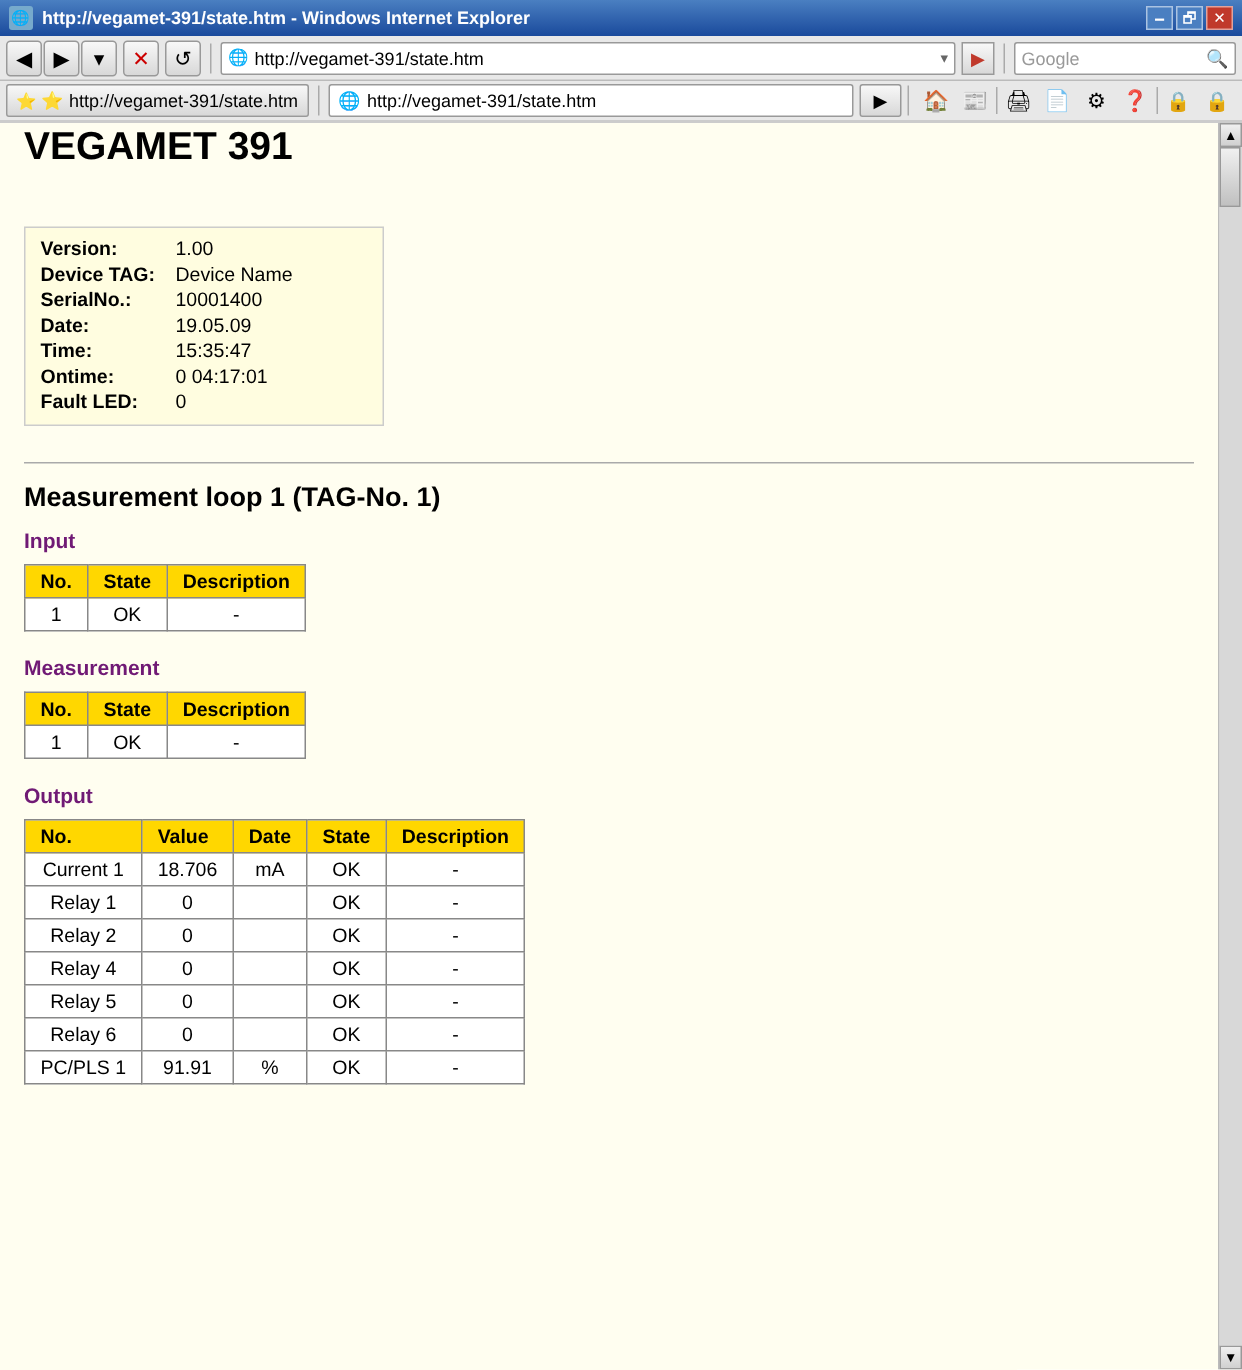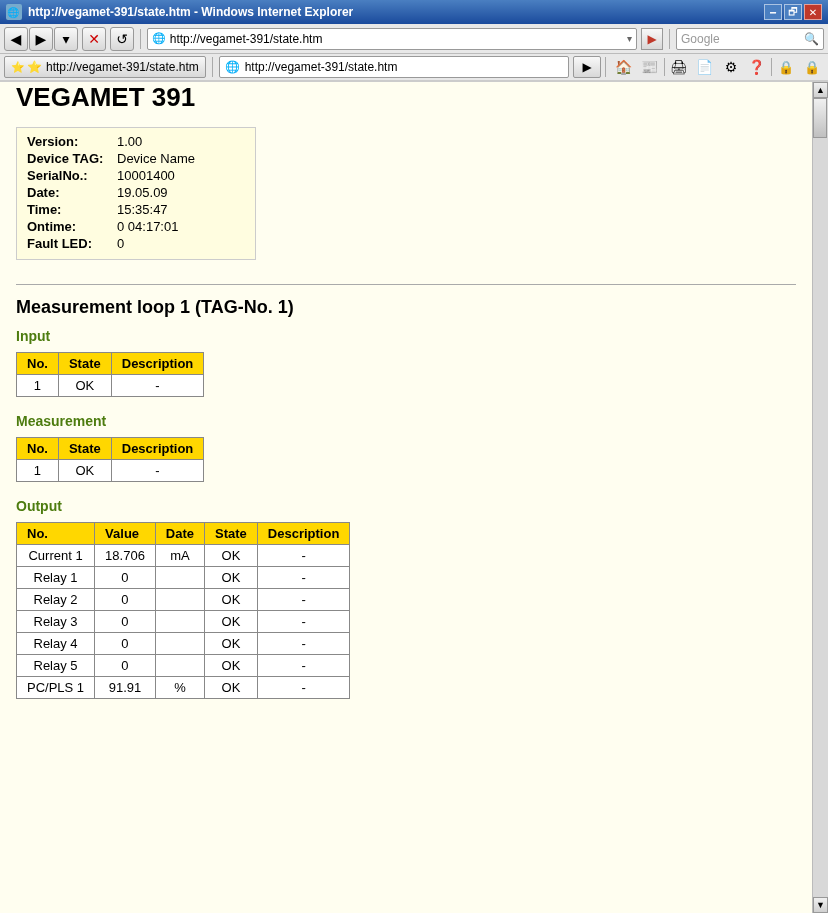--- a/index.html
+++ b/index.html
@@ -266,20 +266,21 @@
       margin-bottom: 14px;
     }
 
     .info-table {
       background: #fffde0;
       border: 1px solid #ccc;
       padding: 6px 10px;
       margin-bottom: 16px;
       display: inline-block;
       min-width: 240px;
+      margin-top: 24px;
     }
     .info-row {
       display: flex;
       gap: 0;
       margin-bottom: 2px;
     }
     .info-label {
       font-weight: bold;
       font-size: 13px;
       min-width: 90px;
@@ -298,21 +299,21 @@
     .section-title {
       font-size: 18px;
       font-weight: bold;
       color: #000;
       margin-bottom: 10px;
     }
 
     .subsection-title {
       font-size: 14px;
       font-weight: bold;
-      color: #4d7c0f;
+      color: #701a75;
       margin-bottom: 8px;
     }
 
     .data-table {
       border-collapse: collapse;
       margin-bottom: 16px;
     }
     .data-table th {
       background: #ffd700;
       border: 1px solid #888;
@@ -502,35 +503,35 @@
             <td>-</td>
           </tr>
           <tr>
             <td>Relay 2</td>
             <td>0</td>
             <td></td>
             <td>OK</td>
             <td>-</td>
           </tr>
           <tr>
-            <td>Relay 3</td>
-            <td>0</td>
-            <td></td>
-            <td>OK</td>
-            <td>-</td>
-          </tr>
-          <tr>
             <td>Relay 4</td>
             <td>0</td>
             <td></td>
             <td>OK</td>
             <td>-</td>
           </tr>
           <tr>
             <td>Relay 5</td>
+            <td>0</td>
+            <td></td>
+            <td>OK</td>
+            <td>-</td>
+          </tr>
+          <tr>
+            <td>Relay 6</td>
             <td>0</td>
             <td></td>
             <td>OK</td>
             <td>-</td>
           </tr>
           <tr>
             <td>PC/PLS 1</td>
             <td>91.91</td>
             <td>%</td>
             <td>OK</td>

